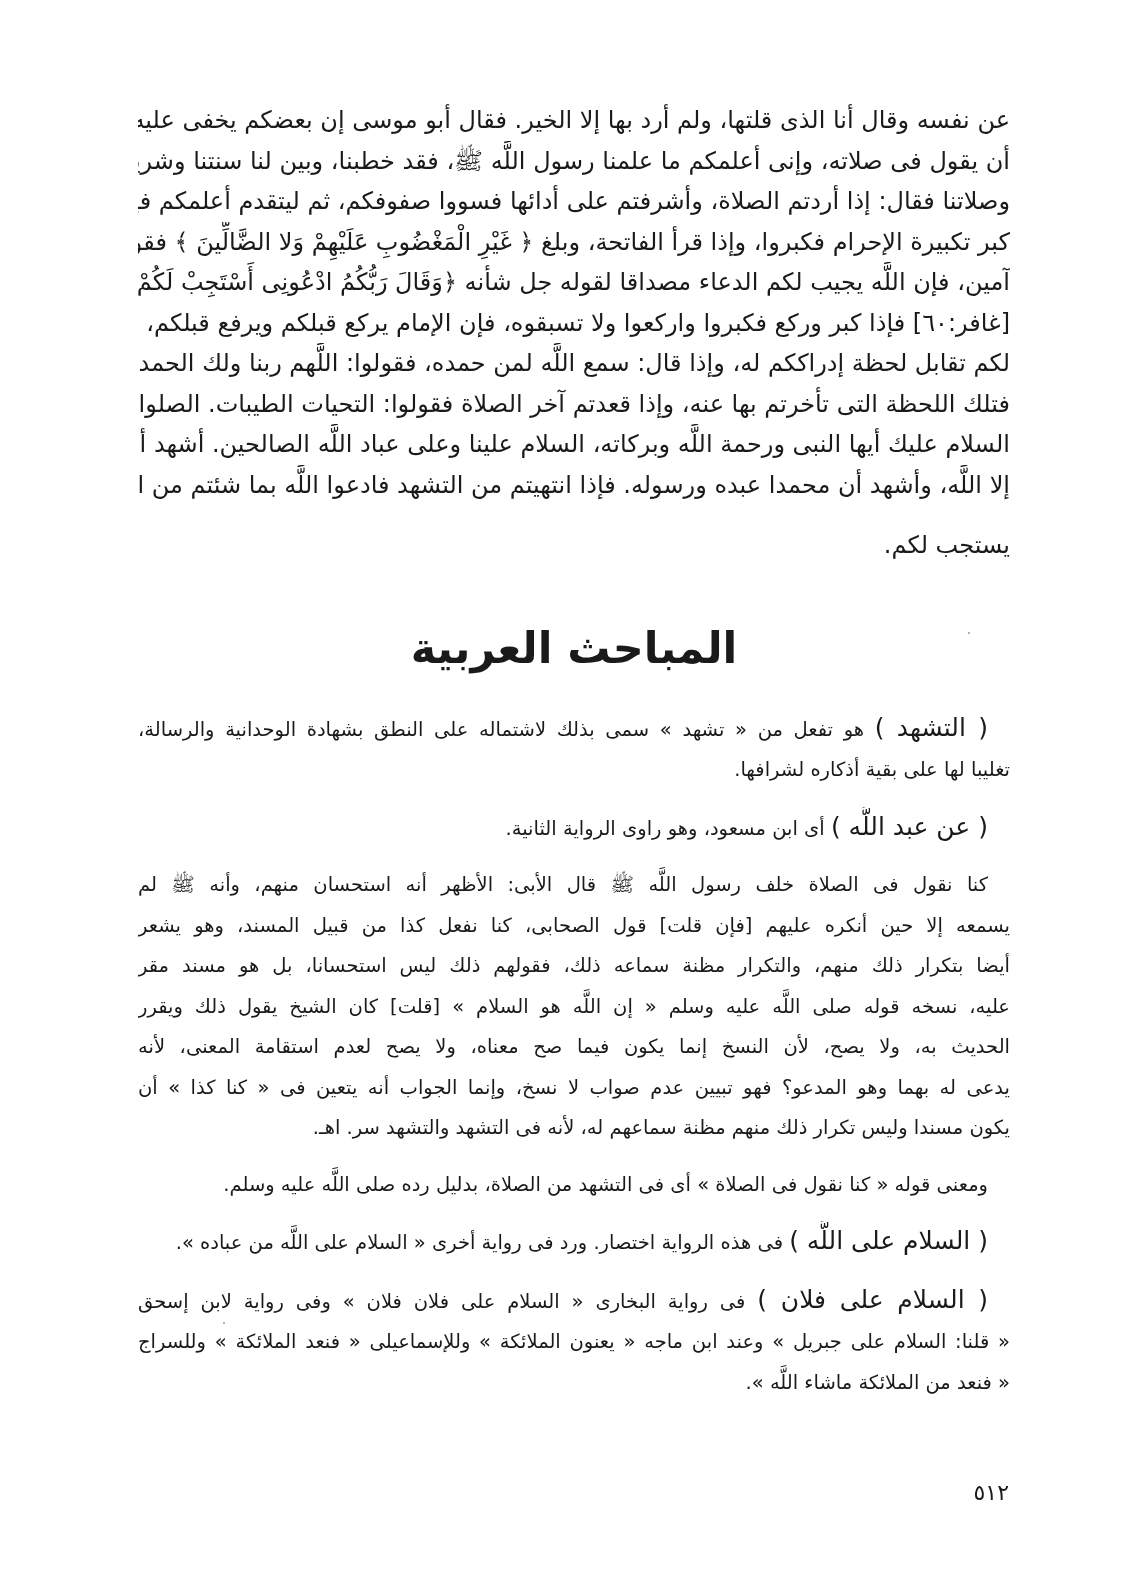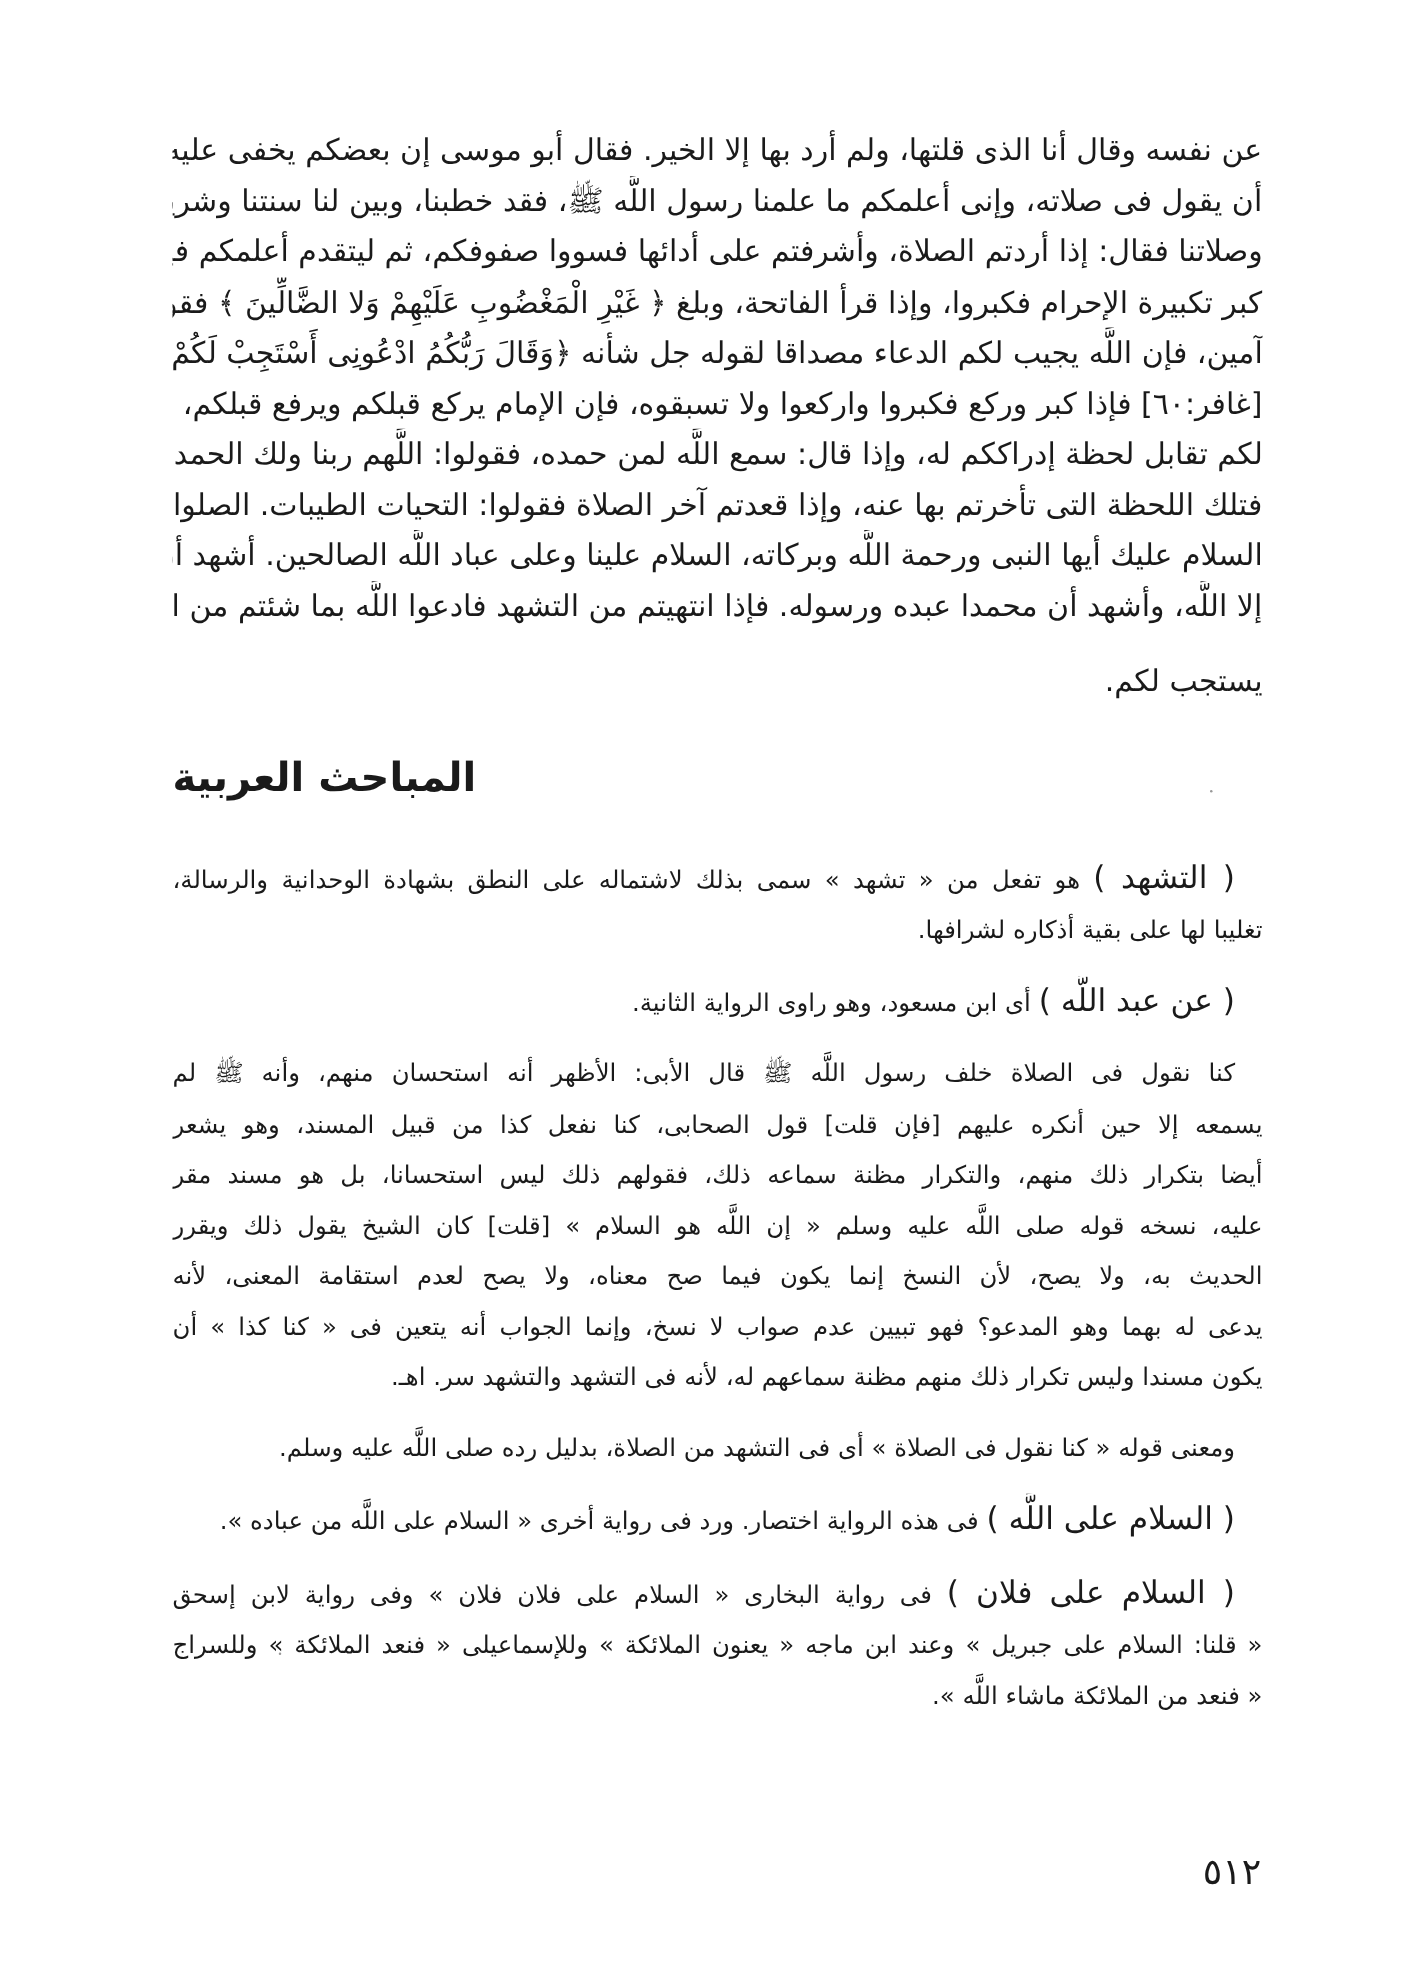--- a/index.html
+++ b/index.html
@@ -12,31 +12,31 @@
     position: absolute; left: 138px; top: 100px; width: 872px;
     direction: rtl; text-align: justify;
   }
   .line-block {
     font-size: 24px; line-height: 40.5px; margin: 0;
     text-align-last: right;
   }
   .line-block .ln { display: block; text-align: justify; text-align-last: justify; white-space: nowrap; overflow: hidden; }
   .line-block .ln.last { text-align-last: right; margin-top: 20px; }
   .section-title {
-    text-align: left; font-weight: bold; font-size: 32px;
-    margin: 34px 0 38px 0; line-height: 44px;
+    text-align: center; font-weight: bold; font-size: 43px;
+    margin: 60px 0 38px 0; line-height: 44px;
   }
   .entry { font-size: 19.5px; line-height: 40.5px; margin: 0 0 16px 0; }
   .entry .ln { display: block; white-space: nowrap; overflow: hidden; text-align: justify; text-align-last: justify; }
   .entry .ln.last { text-align-last: right; }
   .entry .ln.first { padding-right: 22px; }
   .term { font-weight: normal; font-size: 25px; }
   .page-number {
     position: absolute; right: 124px; top: 1480px;
-    font-size: 29px; direction: rtl;
+    font-size: 22px; direction: rtl;
   }
   .dot { position: absolute; width: 2px; height: 2px; background: #999; border-radius: 1px; }
 </style>
 </head>
 <body>
 
 <div class="page">
 
   <div class="line-block">
     <span class="ln">عن نفسه وقال أنا الذى قلتها، ولم أرد بها إلا الخير. فقال أبو موسى إن بعضكم يخفى عليه ما ينبغى</span>

